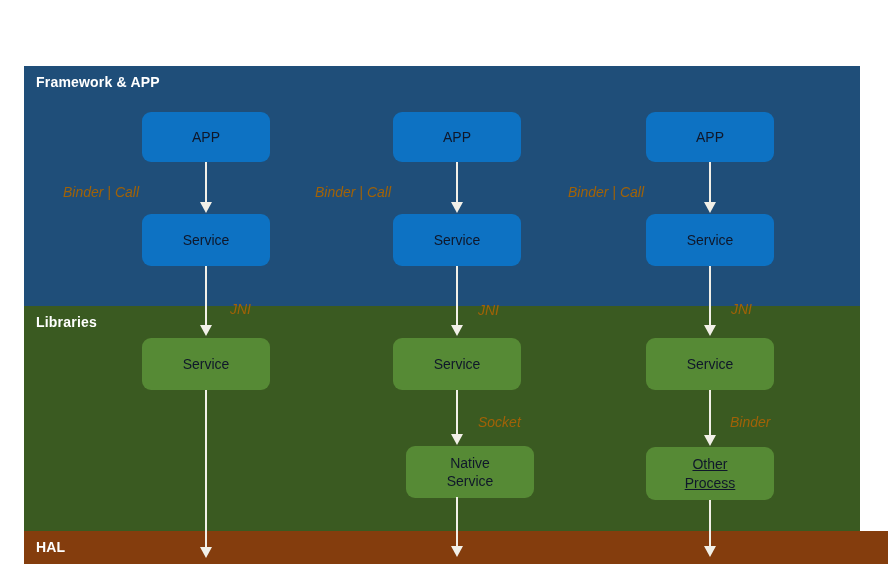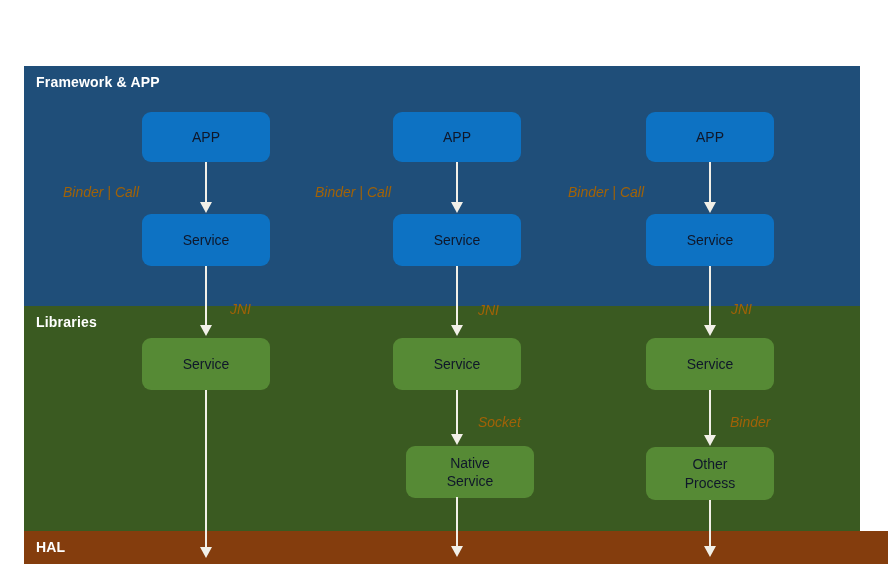--- a/index.html
+++ b/index.html
@@ -79,21 +79,21 @@
   <div class="arrow" style="left:456px;top:228px;height:59px;"></div>
   <div class="arrow" style="left:456px;top:352px;height:44px;"></div>
   <div class="arrow" style="left:456px;top:459px;height:49px;"></div>
   <span class="elabel" style="left:315px;top:146px;">Binder | Call</span>
   <span class="elabel" style="left:478px;top:264px;">JNI</span>
   <span class="elabel" style="left:478px;top:376px;">Socket</span>
 
   <div class="node blue" style="left:646px;top:74px;height:50px;">APP</div>
   <div class="node blue" style="left:646px;top:176px;height:52px;">Service</div>
   <div class="node green" style="left:646px;top:300px;height:52px;">Service</div>
-  <div class="node green" style="left:646px;top:409px;height:53px;">Other
+  <div class="node green" style="left:646px;top:409px;height:53px;text-decoration:underline;">Other
 Process</div>
   <div class="arrow" style="left:709px;top:124px;height:40px;"></div>
   <div class="arrow" style="left:709px;top:228px;height:59px;"></div>
   <div class="arrow" style="left:709px;top:352px;height:45px;"></div>
   <div class="arrow" style="left:709px;top:462px;height:46px;"></div>
   <span class="elabel" style="left:568px;top:146px;">Binder | Call</span>
   <span class="elabel" style="left:731px;top:263px;">JNI</span>
   <span class="elabel" style="left:730px;top:376px;">Binder</span>
 
 </div>

